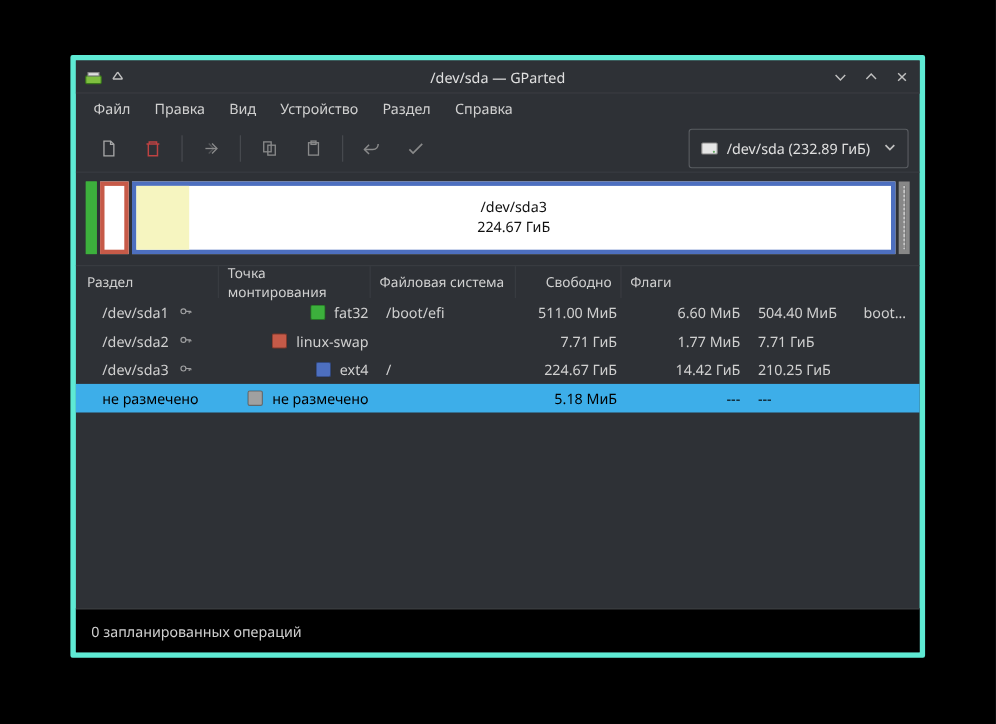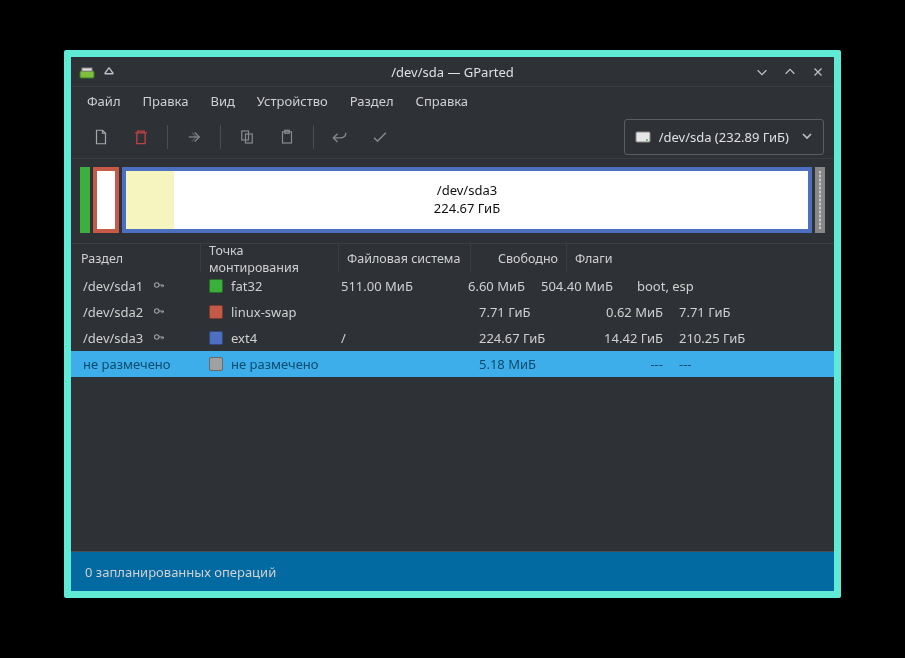--- a/index.html
+++ b/index.html
@@ -1,19 +1,19 @@
 <!DOCTYPE html>
 <html><head>
 <meta charset="utf-8">
 <style>
   * { box-sizing: border-box; margin: 0; padding: 0; }
   html, body { width: 905px; height: 658px; background: #000; font-family: "Noto Sans", "Segoe UI", sans-serif; color: #d0d0d0; overflow: hidden; }
   .window {
     position: absolute; left: 64px; top: 50px; width: 777px; height: 548px;
-    background: #2e3136; border: 7px solid #5eead4; border-radius: 2px; display: flex; flex-direction: column;
+    background: #2e3136; border: 5px solid #5eead4; border-radius: 2px; display: flex; flex-direction: column;
   }
 
   
   .titlebar { height: 30px; background: #2e3136; display: flex; align-items: center; position: relative; border-bottom: 1px solid #3a3d42; }
   .titlebar-left { display: flex; align-items: center; gap: 6px; padding-left: 8px; }
   .app-icon { width: 16px; height: 16px; }
   .pin-icon { width: 16px; height: 16px; display:flex; align-items:center; justify-content:center; color:#c0c0c0; cursor:pointer; }
   .title-text { position: absolute; left: 0; right: 0; text-align: center; font-size: 13px; color: #e0e0e0; pointer-events:none; }
   .titlebar-right { position: absolute; right: 6px; display: flex; gap: 8px; }
   .tbtn { width: 20px; height: 20px; display:flex; align-items:center; justify-content:center; color:#c0c0c0; cursor:pointer; }
@@ -45,50 +45,50 @@
   .g-ext4 .used { position:absolute; left:0; top:0; bottom:0; width:48px; background:#f6f5c0; }
   .g-ext4 .lbl { position:relative; z-index:1; line-height:1.35; text-align:center; }
   .g-unalloc { width:10px; margin-left:3px; background: repeating-linear-gradient(0deg,#c7c7c7 0 2px,#9e9e9e 2px 4px); border:4px solid #878787; }
 
   
   .table { margin: 10px 0 0 0; }
   .thead { display:flex; align-items:center; height:30px; font-size:12.5px; color:#d0d0d0; border-top:1px solid #3a3d42; }
   .thead .th { padding:0 8px; border-right:1px solid #3a3d42; height:100%; display:flex; align-items:center; }
   .thead .th:last-child { border-right:none; }
   .tbody { font-size:13px; }
-  .tr { display:flex; align-items:center; height:26px; }
-  .tr.selected { background:#3daee9; color:#0c4a6e; }
+  .tr { display:flex; align-items:center; height:26px;padding-left:12px; }
+  .tr.selected { background:#3daee9; color:#000000; }
   .td { padding:0 8px; overflow:hidden; text-overflow:ellipsis; white-space:nowrap; }
 
   .c-part  { width:130px; padding-left:12px; display:flex; align-items:center; gap:10px; }
   .c-part .key { font-size:10px; opacity:.7; }
-  .c-fs    { width:132px; display:flex; align-items:center; gap:8px; justify-content:flex-start; }
+  .c-fs    { width:132px; display:flex; align-items:center; gap:8px; justify-content:flex-end; }
   .c-mnt   { width:138px; }
-  .c-size  { width:88px; }
+  .c-size  { width:88px; text-align:right; }
   .c-used  { width:112px; text-align:right; }
   .c-free  { width:96px; text-align:left; }
   .c-flags { flex:1; padding-right:10px; }
 
   .thead .c-part  { justify-content:flex-start; padding-left:10px; }
   .thead .c-fs    { justify-content:flex-start; }
   .thead .c-mnt   { }
   .thead .c-size  { justify-content:flex-end; text-align:right; }
   .thead .c-used  { justify-content:flex-end; text-align:right; }
   .thead .c-free  { justify-content:flex-end; text-align:right; }
   .thead .c-flags { justify-content:flex-start; }
 
   .fs-swatch { width:14px; height:14px; border-radius:2px; border:1px solid rgba(0,0,0,.35); }
   .sw-fat32 { background:#3cb03c; }
   .sw-swap  { background:#c65a48; }
   .sw-ext4  { background:#4d6fbf; }
   .sw-unalloc { background:#a0a0a0; }
 
   
   .tbody-fill { flex:1; }
-  .footer { height:40px; border-top:1px solid #4a4d52; display:flex; align-items:center; padding:17px 14px; font-size:13px; color:#d0d0d0; background:#0369a1;text-align:center; }
+  .footer { height:40px; border-top:1px solid #4a4d52; display:flex; align-items:center; padding:17px 14px; font-size:13px; color:#d0d0d0; background:#000000;text-align:center; }
   .body { display:flex; flex-direction:column; flex:1; min-height:0; }
   .table-wrap { flex:1; display:flex; flex-direction:column; min-height:0; }
 </style>
 </head>
 <body>
 
 <div class="window">
 
   <div class="titlebar">
     <div class="titlebar-left">
@@ -227,40 +227,41 @@
                 <span>/dev/sda1</span>
                 <span class="key"><svg width="12" height="12" viewBox="0 0 16 16" fill="none" stroke="currentColor" stroke-width="1.4">
                     <circle cx="5" cy="8" r="3"></circle>
                     <path d="M8 8h6M12 8v3M14 8v2"></path>
                   </svg></span>
               </div>
               <div class="td c-fs">
                 <span class="fs-swatch sw-fat32"></span>
                 <span>fat32</span>
               </div>
+              <div class="td c-mnt">/boot/efi</div>
               <div class="td c-size">511.00 МиБ</div>
               <div class="td c-used">6.60 МиБ</div>
               <div class="td c-free">504.40 МиБ</div>
               <div class="td c-flags">boot, esp</div>
             </div>
             <div class="tr">
               <div class="td c-part">
                 <span>/dev/sda2</span>
                 <span class="key"><svg width="12" height="12" viewBox="0 0 16 16" fill="none" stroke="currentColor" stroke-width="1.4">
                     <circle cx="5" cy="8" r="3"></circle>
                     <path d="M8 8h6M12 8v3M14 8v2"></path>
                   </svg></span>
               </div>
               <div class="td c-fs">
                 <span class="fs-swatch sw-swap"></span>
                 <span>linux-swap</span>
               </div>
               <div class="td c-mnt"></div>
               <div class="td c-size">7.71 ГиБ</div>
-              <div class="td c-used">0.62 МиБ</div>
+              <div class="td c-used">1.77 МиБ</div>
               <div class="td c-free">7.71 ГиБ</div>
               <div class="td c-flags"></div>
             </div>
             <div class="tr">
               <div class="td c-part">
                 <span>/dev/sda3</span>
                 <span class="key"><svg width="12" height="12" viewBox="0 0 16 16" fill="none" stroke="currentColor" stroke-width="1.4">
                     <circle cx="5" cy="8" r="3"></circle>
                     <path d="M8 8h6M12 8v3M14 8v2"></path>
                   </svg></span>

